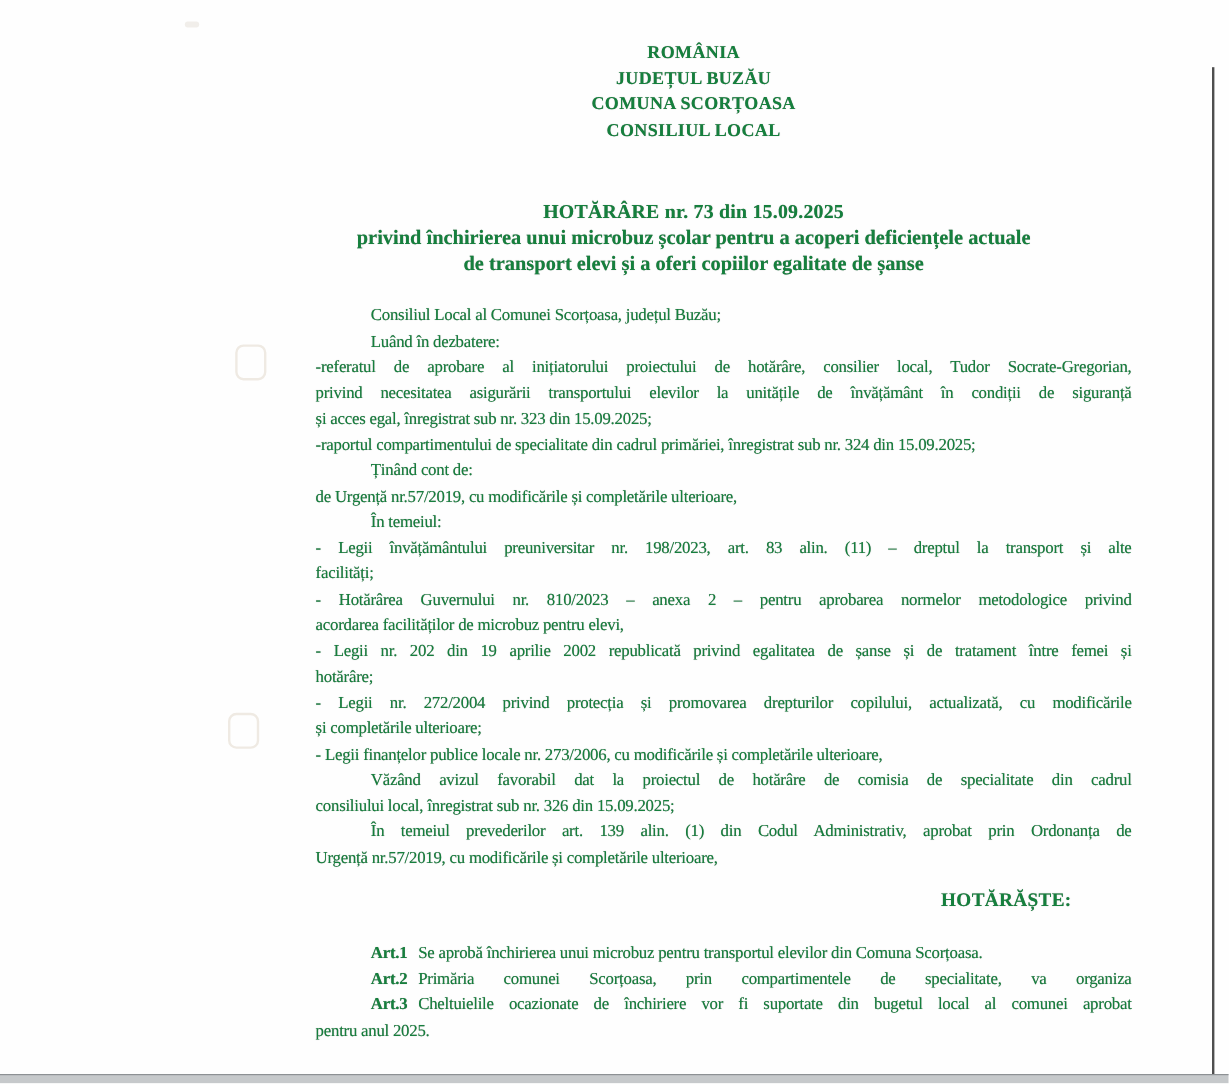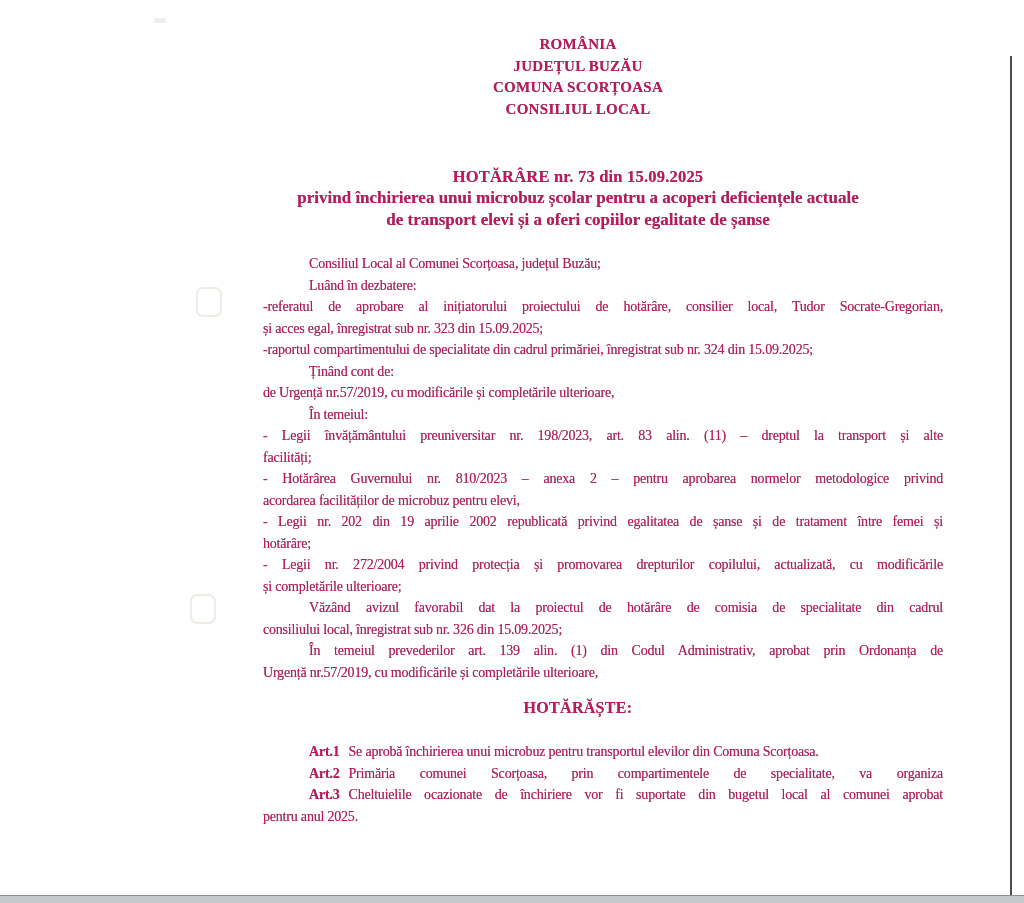--- a/index.html
+++ b/index.html
@@ -7,21 +7,21 @@
     padding: 0;
     background: #ffffff;
   }
   .page {
     position: relative;
     width: 1024px;
     height: 903px;
     background: #fefefe;
     overflow: hidden;
     font-family: "Liberation Serif", "DejaVu Serif", serif;
-    color: #be185d;
+    color: #15803d;
   }
   .content {
     position: absolute;
     left: 263px;
     top: 34px;
     width: 680px;
   }
   
   .content, .content * {
     text-shadow: 0 0 0.6px rgba(45,45,45,0.55);
@@ -64,21 +64,21 @@
   .indent { padding-left: 46px; }
   .justify {
     text-align: justify;
     text-align-last: justify;
   }
   .indent.justify { width: 634px; }
 
   .decision-heading {
     width: 630px;
     margin-top: 16px;
-    text-align: center;
+    text-align: right;
     font-weight: bold;
     font-size: 16px;
     letter-spacing: 0.3px;
   }
 
   .articles {
     margin-top: 24px;
     font-size: 14px;
     letter-spacing: -0.2px;
   }
@@ -149,33 +149,35 @@
     <div class="title-block">
       <div class="doc-title">HOTĂRÂRE nr. 73 din 15.09.2025</div>
       <div class="doc-subtitle">privind închirierea unui microbuz școlar pentru a acoperi deficiențele actuale</div>
       <div class="doc-subtitle">de transport elevi și a oferi copiilor egalitate de șanse</div>
     </div>
 
     <div class="preamble">
       <div class="line indent">Consiliul Local al Comunei Scorțoasa, județul Buzău;</div>
       <div class="line indent">Luând în dezbatere:</div>
       <div class="line justify">-referatul de aprobare al inițiatorului proiectului de hotărâre, consilier local, Tudor Socrate-Gregorian,</div>
+      <div class="line justify">privind necesitatea asigurării transportului elevilor la unitățile de învățământ în condiții de siguranță</div>
       <div class="line">și acces egal, înregistrat sub nr. 323 din 15.09.2025;</div>
       <div class="line">-raportul compartimentului de specialitate din cadrul primăriei, înregistrat sub nr. 324 din 15.09.2025;</div>
       <div class="line indent">Ținând cont de:</div>
       <div class="line">de Urgență nr.57/2019, cu modificările și completările ulterioare,</div>
       <div class="line indent">În temeiul:</div>
       <div class="line justify">- Legii învățământului preuniversitar nr. 198/2023, art. 83 alin. (11) – dreptul la transport și alte</div>
       <div class="line">facilități;</div>
       <div class="line justify">- Hotărârea Guvernului nr. 810/2023 – anexa 2 – pentru aprobarea normelor metodologice privind</div>
       <div class="line">acordarea facilităților de microbuz pentru elevi,</div>
       <div class="line justify">- Legii nr. 202 din 19 aprilie 2002 republicată privind egalitatea de șanse și de tratament între femei și</div>
       <div class="line">hotărâre;</div>
       <div class="line justify">- Legii nr. 272/2004 privind protecția și promovarea drepturilor copilului, actualizată, cu modificările</div>
       <div class="line">și completările ulterioare;</div>
+      <div class="line">- Legii finanțelor publice locale nr. 273/2006, cu modificările și completările ulterioare,</div>
       <div class="line indent justify">Văzând avizul favorabil dat la proiectul de hotărâre de comisia de specialitate din cadrul</div>
       <div class="line">consiliului local, înregistrat sub nr. 326 din 15.09.2025;</div>
       <div class="line indent justify">În temeiul prevederilor art. 139 alin. (1) din Codul Administrativ, aprobat prin Ordonanța de</div>
       <div class="line">Urgență nr.57/2019, cu modificările și completările ulterioare,</div>
     </div>
 
     <div class="decision-heading">HOTĂRĂȘTE:</div>
 
     <div class="articles">
       <div class="line indent">

